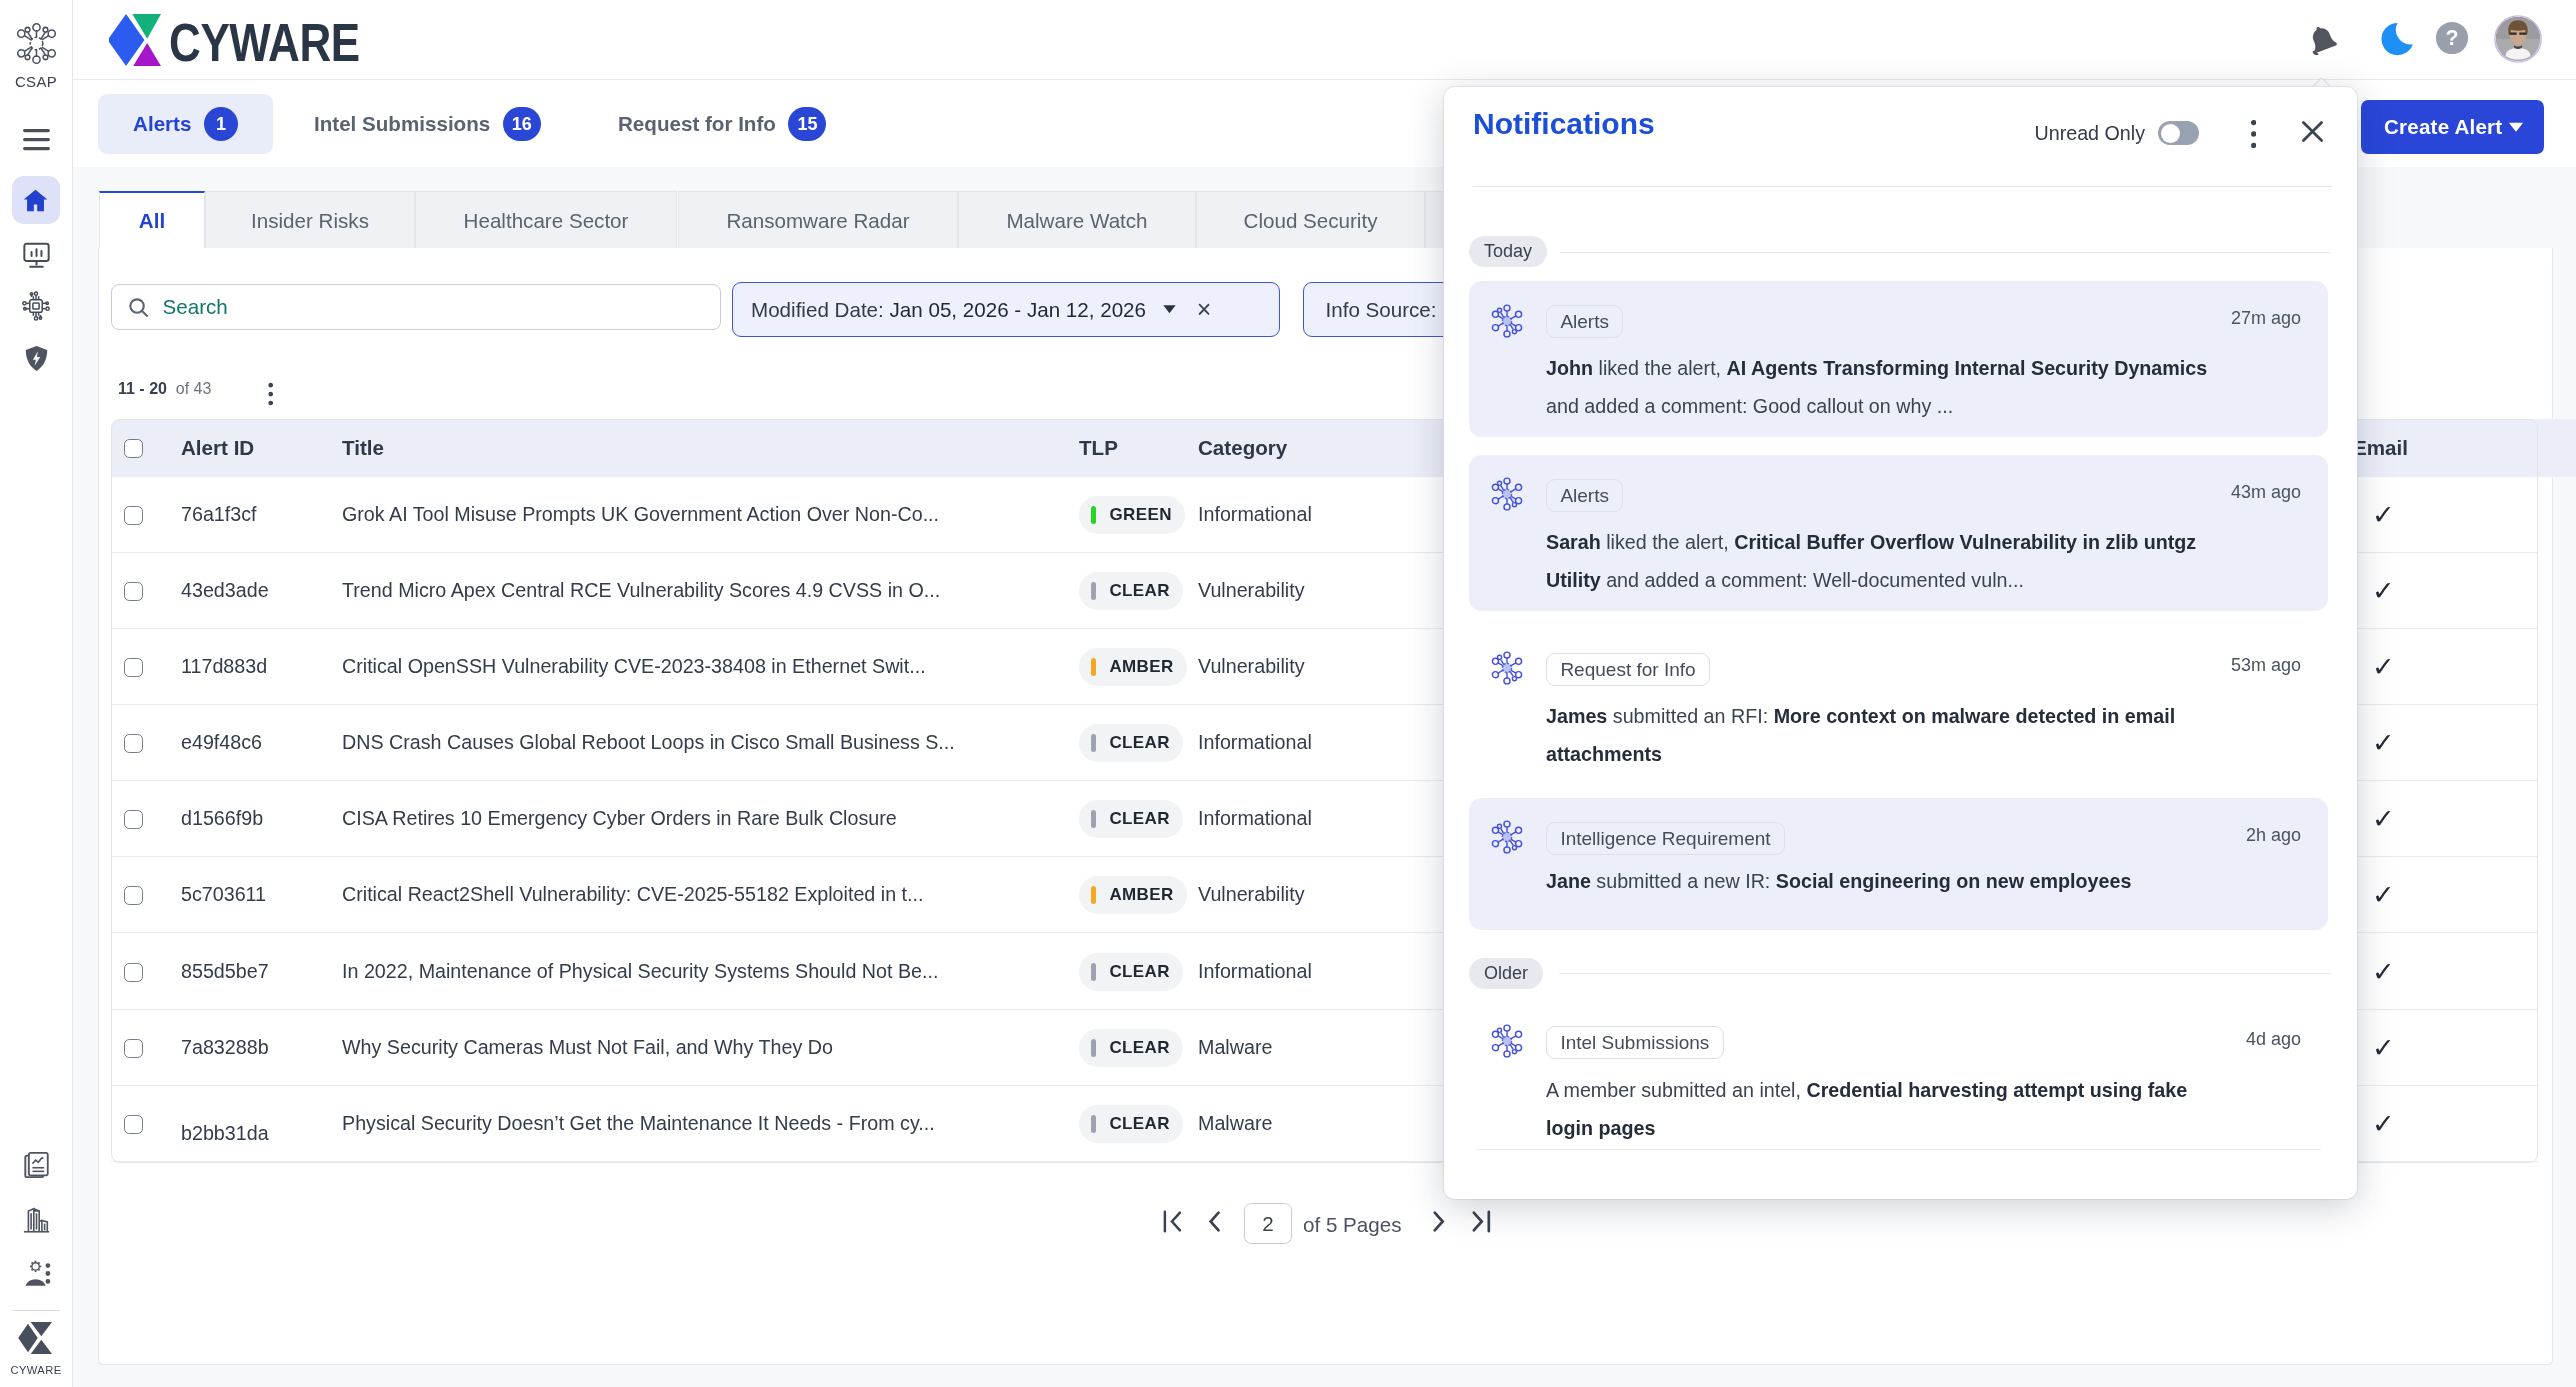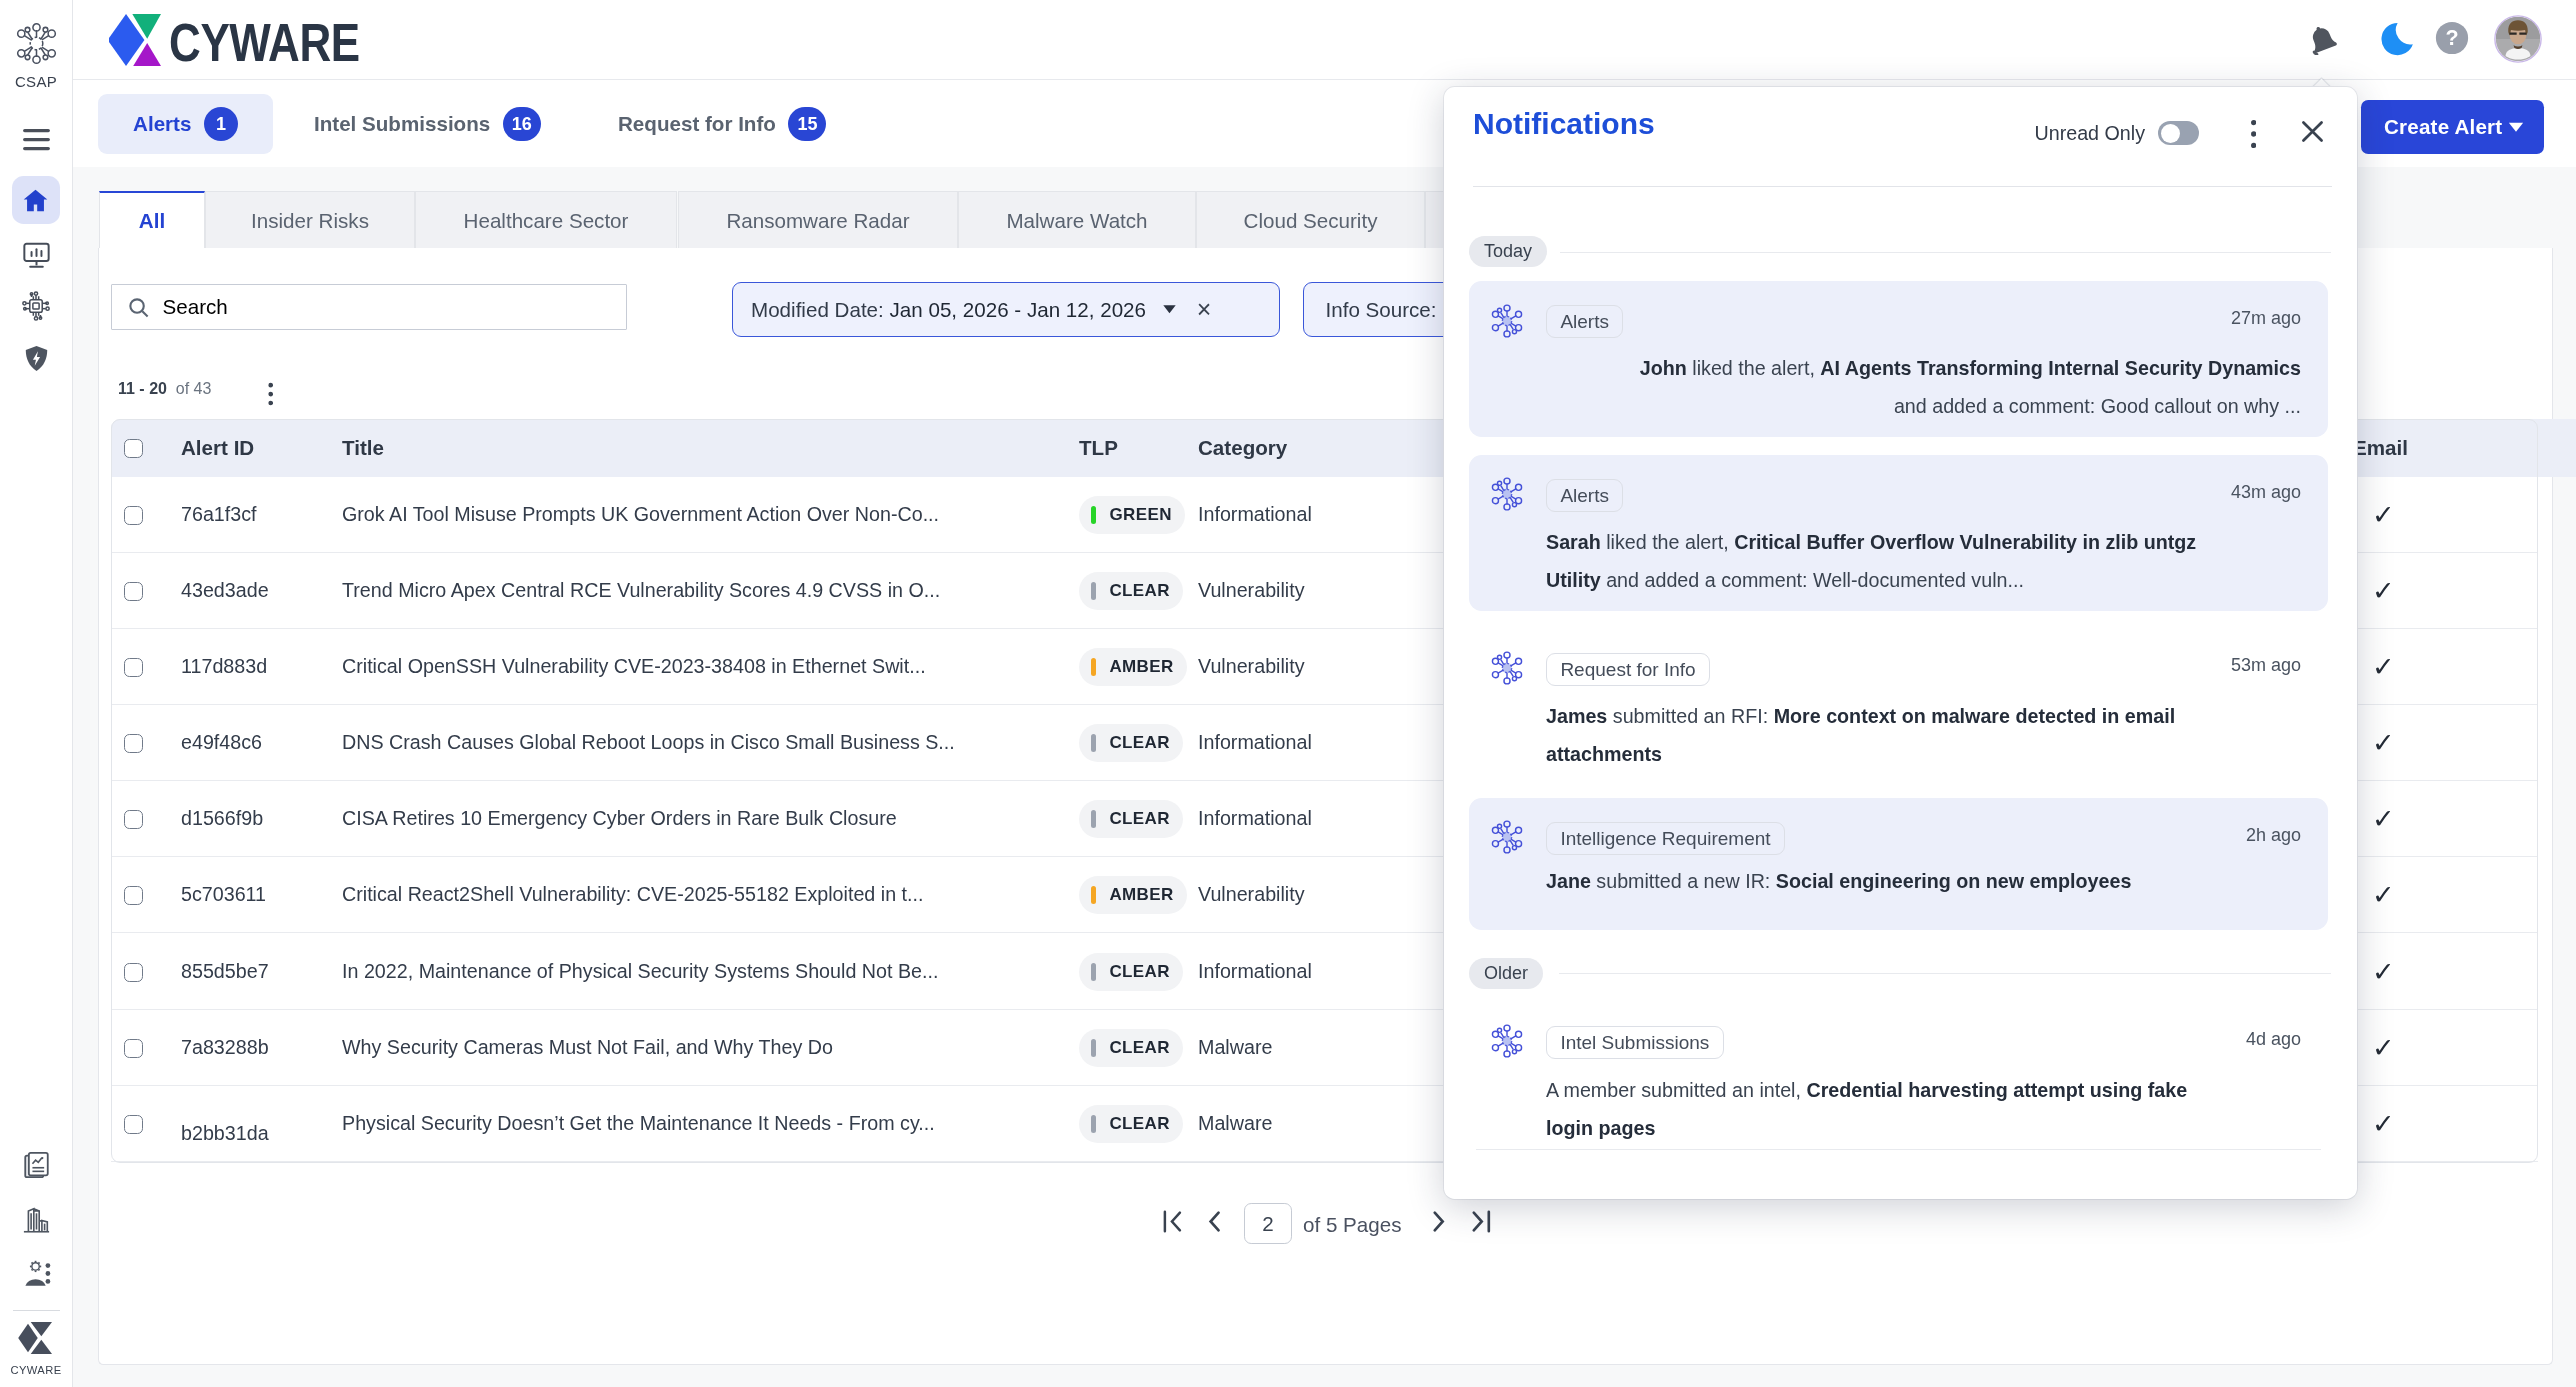--- a/index.html
+++ b/index.html
@@ -25,21 +25,21 @@
 #tab-alerts { left:98px; width:175px; background:#E9EDFA; border-radius:9px; justify-content:center; color:#2443D2; }
 .badge { background:#2946D4; color:#fff; font-size:18px; font-weight:bold; border-radius:17px; height:34px; min-width:34px; display:inline-flex; align-items:center; justify-content:center; padding:0 9px; margin-left:12.5px; }
 #createbtn { left:2361px; top:100px; width:183px; height:54px; background:#2946D8; border-radius:7.2px; color:#fff; font-size:20.6px; font-weight:bold; display:flex; align-items:center; justify-content:space-between; padding:0 19px 0 23px; white-space:nowrap; letter-spacing:0.2px; }
 
 
 #graybg { left:73px; top:167px; width:2503px; height:1220px; background:#F7F8F9; }
 .ftab { position:absolute; top:191px; height:58px; display:flex; align-items:center; justify-content:center; font-size:20.6px; color:#5A6370; background:#F0F1F4; border:0.9px solid #E3E5E9; border-bottom:none; }
 #ftab-all { background:#fff; border-top:2.7px solid #2847D6; color:#2443D2; font-weight:bold; border-left-color:#E3E5E9; }
 #card { left:98px; top:248px; width:2455px; height:1117px; background:#fff; border:0.9px solid #E4E6EB; border-top:none; border-radius:0 0 5.4px 5.4px; }
 
-#searchbox { left:111px; top:284px; width:516px; height:46px; border:1.8px solid #C7CCD6; border-radius:1px; background:#fff; display:flex; align-items:center; padding-left:15px; gap:12.5px; color:#000000; font-size:20.6px; }
+#searchbox { left:111px; top:284px; width:610px; height:46px; border:1.8px solid #C7CCD6; border-radius:8px; background:#fff; display:flex; align-items:center; padding-left:15px; gap:12.5px; color:#0f766e; font-size:20.6px; }
 .fchip { position:absolute; top:282px; height:55px; background:#EEF1FD; border:1.8px solid #3A57D9; border-radius:9px; display:flex; align-items:center; font-size:20.6px; color:#323B49; }
 #chip1 { left:732px; width:548px; padding:0 18px; }
 #chip2 { left:1303px; width:322px; padding:0 21.5px; }
 
 #counts { left:118px; top:380px; font-size:16px; font-weight:bold; color:#39424F; }
 #counts span { font-weight:normal; color:#6B7480; }
 #kebab1 { left:268px; top:382px; }
 
 
 #thead { left:111px; top:419px; width:2486px; height:58px; background:#EBEEF7; border-radius:9px 9px 0 0; }
@@ -430,21 +430,21 @@
           <circle cx="18" cy="33.5" r="3.4"></circle>
 <circle cx="5" cy="11.5" r="3.4"></circle>
           <circle cx="31" cy="11.5" r="3.4"></circle>
 <circle cx="5" cy="26.5" r="3.4"></circle>
           <circle cx="31" cy="26.5" r="3.4"></circle>
 <circle cx="9.6" cy="7" r="2.3"></circle>
           <circle cx="26.4" cy="31" r="2.3"></circle>
 </svg></div>
 <div class="nchip" style="top:218px;">Alerts</div>
 <div class="ntime" style="top:221px;">27m ago</div>
-<div class="ntext" style="top:262px;text-align:right;"><b>John</b> liked the alert, <b>AI Agents Transforming Internal Security Dynamics</b><br>and added a comment: Good callout on why ...</div>
+<div class="ntext" style="top:262px;"><b>John</b> liked the alert, <b>AI Agents Transforming Internal Security Dynamics</b><br>and added a comment: Good callout on why ...</div>
 
 <div class="ncard unread" style="top:368px;height:156px;"></div>
 <div class="nicon" style="top:390px;"><svg width="32" height="34" viewBox="0 0 36 38" fill="none" stroke="#4450D8" stroke-width="1.6">
 <circle cx="18" cy="19" r="5.2" fill="#B9C2F2" stroke="#5B68DD" stroke-dasharray="2.4 1.6"></circle>
 <g>
 <line x1="18" y1="14" x2="18" y2="7"></line>
             <line x1="18" y1="24" x2="18" y2="31"></line>
 <line x1="13.7" y1="16.5" x2="7.6" y2="13"></line>
             <line x1="22.3" y1="16.5" x2="28.4" y2="13"></line>
 <line x1="13.7" y1="21.5" x2="7.6" y2="25"></line>

